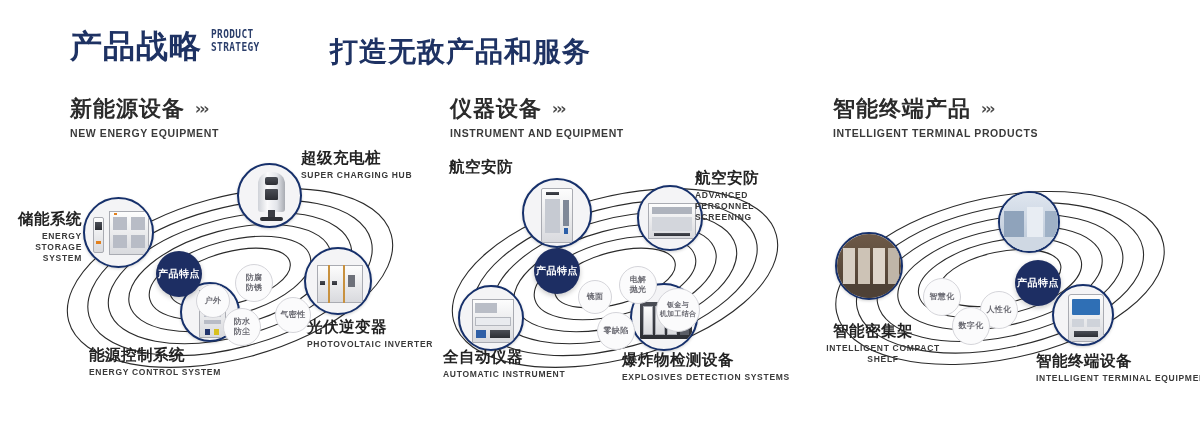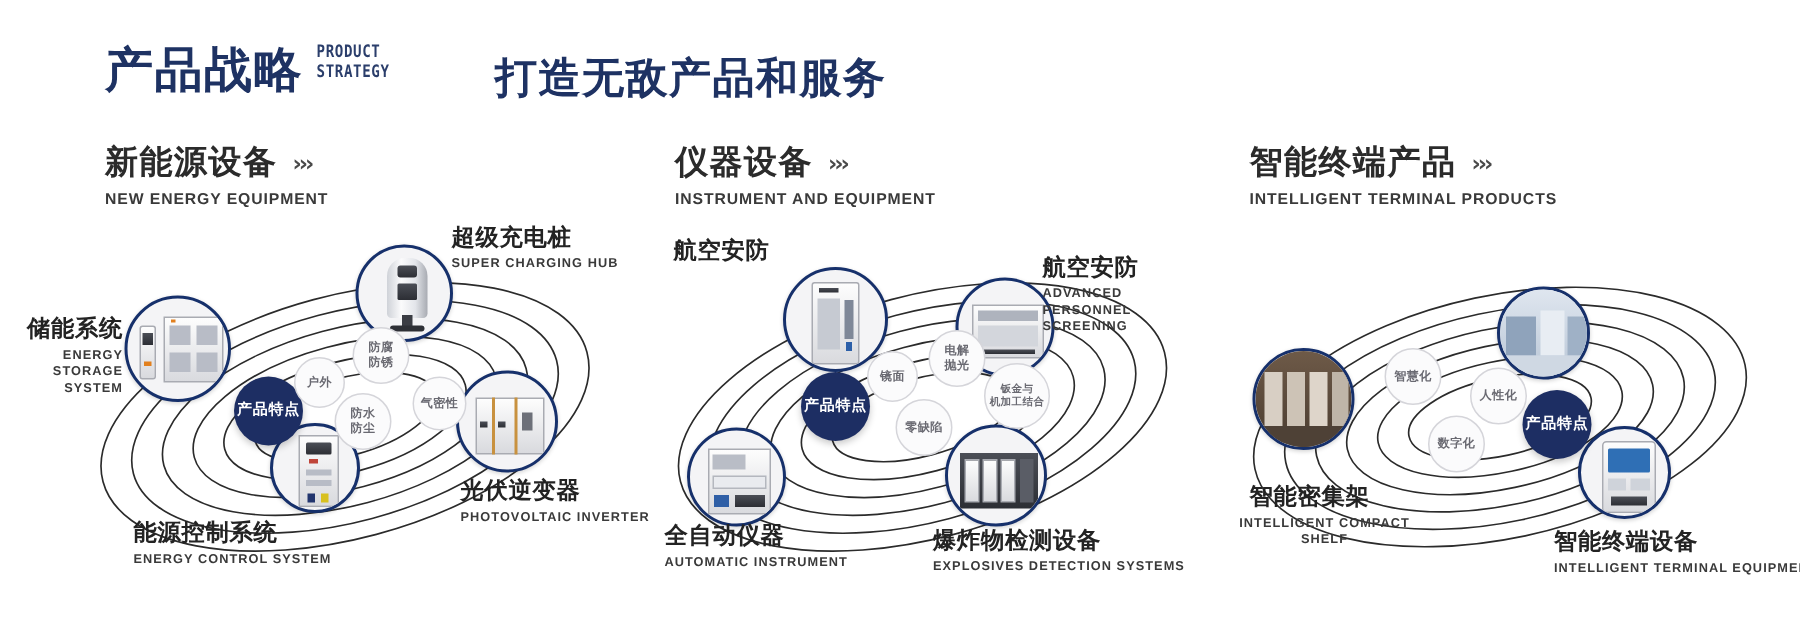--- a/index.html
+++ b/index.html
@@ -78,21 +78,21 @@
     font-size: 10px; font-weight: 700; letter-spacing: .5px;
     font-family: "DejaVu Sans", "Liberation Sans", sans-serif;
     box-shadow: 0 2px 5px rgba(0,0,0,.22);
   }
   
   .bub {
     position: absolute; border-radius: 50%; background: #fbfbfc;
     border: 1px solid #d5d5da; color: #6a6a72;
     display: flex; flex-direction: column; align-items: center; justify-content: center;
     font-size: 8px; font-weight: 700; line-height: 10px; letter-spacing: .3px;
-    font-family: "DejaVu Sans", "Liberation Sans", sans-serif; text-align: center;
+    font-family: "DejaVu Sans", "Liberation Sans", sans-serif; text-align: center; margin-top: 46px;
   }
 
   
   .eq { position: absolute; }
   .eq i { position: absolute; display: block; }
 
   .cab { background: linear-gradient(180deg,#fdfdfd,#d9dade); border:1px solid #a9abb2; }
   .dark { background: linear-gradient(180deg,#4b4e56,#2c2e34); }
   .scr { background: #8f99ad; }
   .orange { background: #e2801e; }
@@ -394,18 +394,18 @@
     <div class="badge" style="left:215px; top:110px;">
       <span>产品</span>
       <span>特点</span>
     </div>
     <div class="bub" style="left:123px; top:82px; width:38px; height:38px;">
       <span>智慧化</span>
     </div>
     <div class="bub" style="left:180px; top:95px; width:38px; height:38px;">
       <span>人性化</span>
     </div>
-    <div class="bub" style="left:152px; top:127px; width:38px; height:38px;">
+    <div class="bub" style="left:152px; top:111px; width:38px; height:38px;">
       <span>数字化</span>
     </div>
   </div>
 
 </div>
 
 </body></html>

